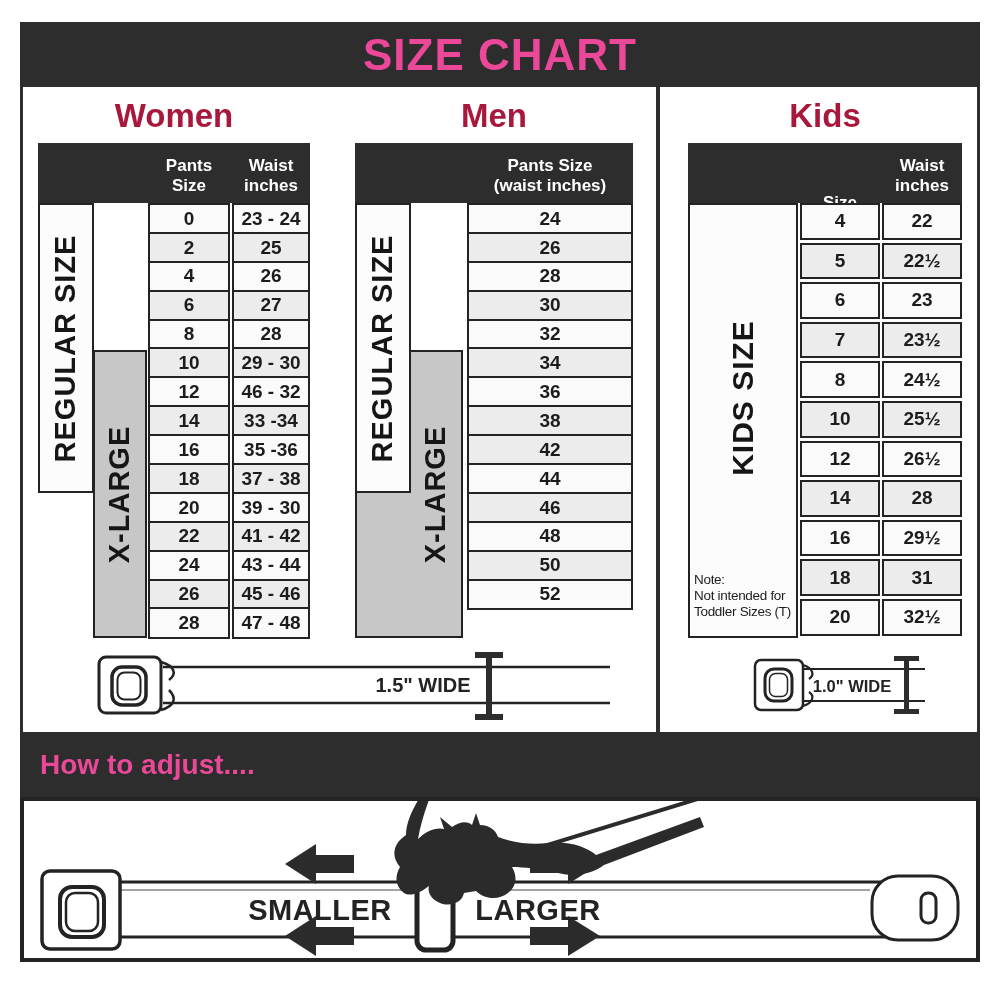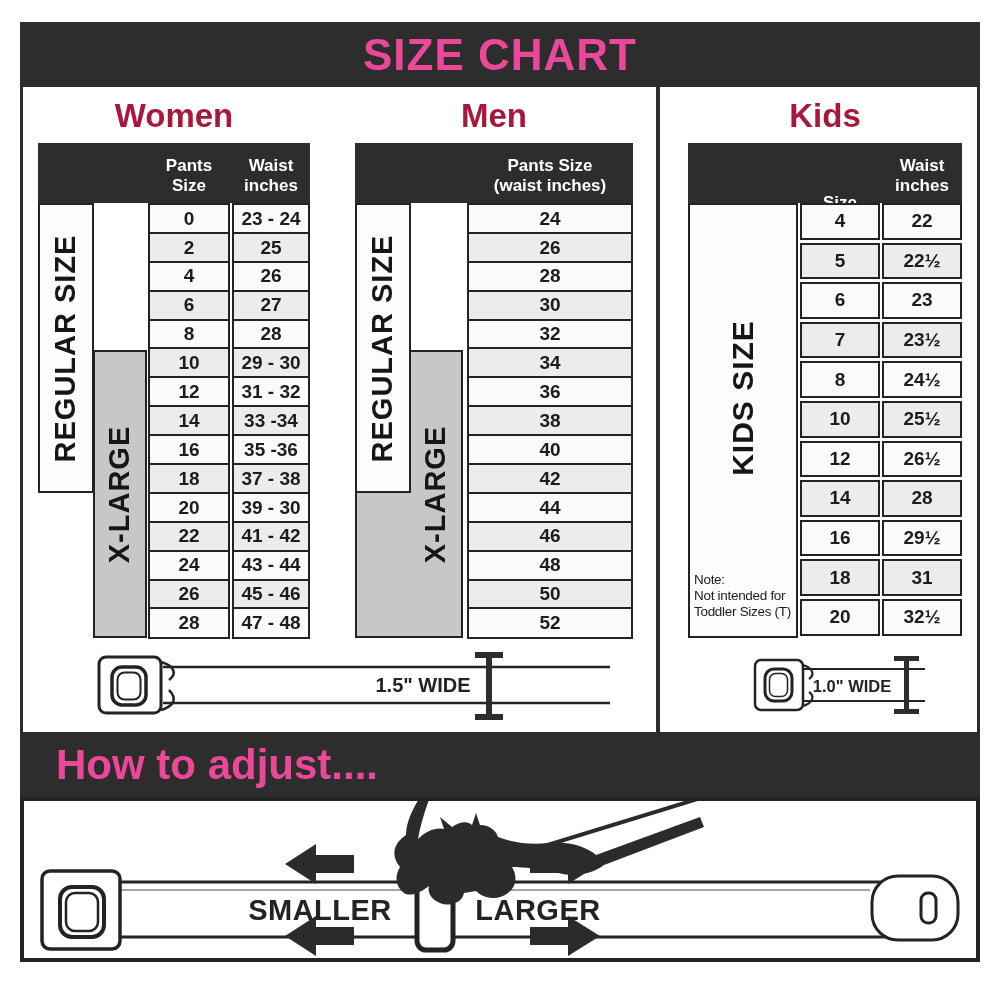--- a/index.html
+++ b/index.html
@@ -32,21 +32,21 @@
   .tcol.wm .tcell{height:31.4px;}
   .tcol.kids .tcell{height:36.6px;}
   .trow.odd .tcell{background:#ececec;}
   .women-col .tcell:first-child{width:82px;}
   .women-col .tcell:last-child{width:78px;text-align:right;}
   .men-col .tcell{width:166px;}
   .kids-col .tcell{width:80px;}
   #kids-note{left:694px;top:572px;width:102px;font-size:13.5px;font-weight:normal;line-height:1.2;
              letter-spacing:-0.3px;z-index:6;}
   #adjustbar{left:20px;top:732px;width:960px;height:65px;display:flex;align-items:center;
-             box-sizing:border-box;padding-left:36px;font-size:42px;font-weight:bold;}
+             box-sizing:border-box;padding-left:20px;font-size:28px;font-weight:bold;}
   #bottombox{left:20px;top:797px;width:960px;height:165px;box-sizing:border-box;
              border:4px solid #232323;background:#fff;}
   svg{overflow:hidden;display:block;}
   svg text{font-family:"Liberation Sans",sans-serif;font-weight:bold;fill:#232323;}
 </style>
 </head>
 <body>
 
 <div class="canvas">
 
@@ -130,21 +130,21 @@
       <div class="trow even">
         <div class="tcell">8</div>
         <div class="tcell">28</div>
       </div>
       <div class="trow odd">
         <div class="tcell">10</div>
         <div class="tcell">29 - 30</div>
       </div>
       <div class="trow even">
         <div class="tcell">12</div>
-        <div class="tcell">31 - 32</div>
+        <div class="tcell">46 - 32</div>
       </div>
       <div class="trow odd">
         <div class="tcell">14</div>
         <div class="tcell">33 -34</div>
       </div>
       <div class="trow even">
         <div class="tcell">16</div>
         <div class="tcell">35 -36</div>
       </div>
       <div class="trow odd">
@@ -189,23 +189,20 @@
         <div class="tcell">32</div>
       </div>
       <div class="trow odd">
         <div class="tcell">34</div>
       </div>
       <div class="trow even">
         <div class="tcell">36</div>
       </div>
       <div class="trow odd">
         <div class="tcell">38</div>
-      </div>
-      <div class="trow even">
-        <div class="tcell">40</div>
       </div>
       <div class="trow odd">
         <div class="tcell">42</div>
       </div>
       <div class="trow even">
         <div class="tcell">44</div>
       </div>
       <div class="trow odd">
         <div class="tcell">46</div>
       </div>

